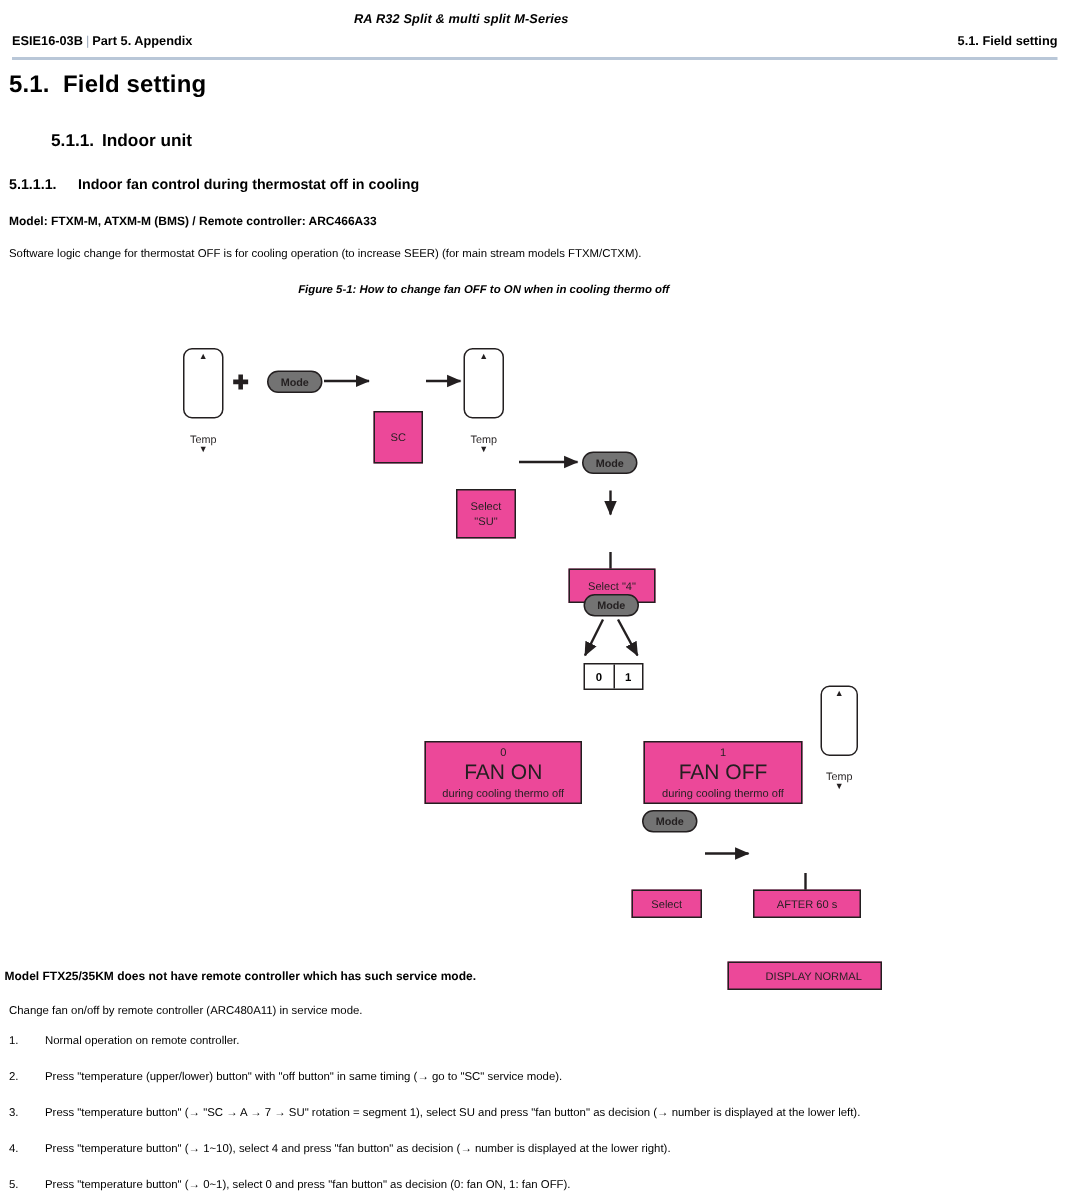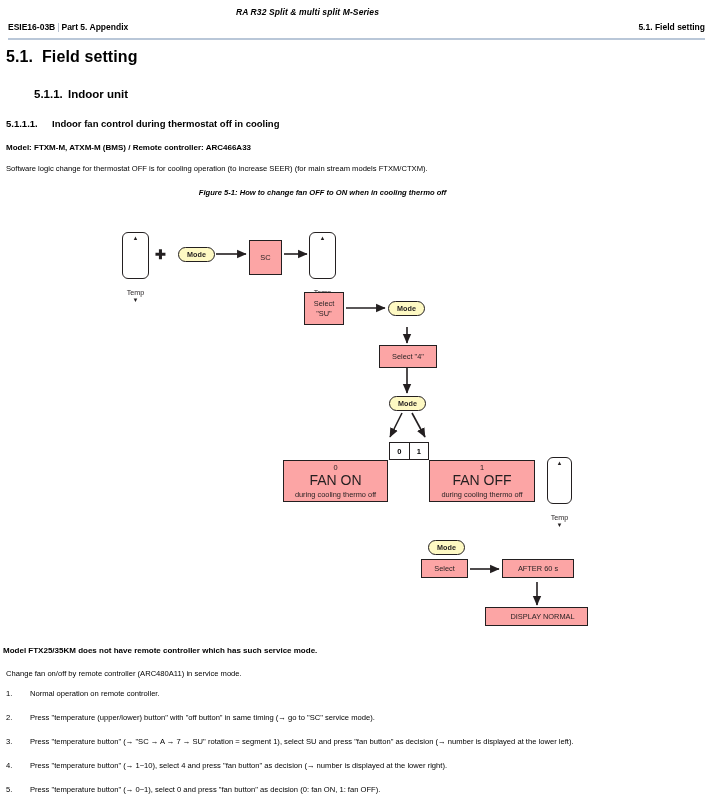--- a/index.html
+++ b/index.html
@@ -123,36 +123,37 @@
     top: 205px;
     width: 713px;
     height: 430px;
   }
   #diagram svg { display: block; }
 
   .fc-box {
     position: absolute;
     box-sizing: border-box;
     border: 1.6px solid #231f20;
-    background: #fca5a5;
+    background: #ec4899;
     display: flex;
     flex-direction: column;
     align-items: center;
     justify-content: center;
     text-align: center;
     font-size: 7.4px;
     line-height: 1.25;
     color: #231f20;
+    margin-top: 34px;
   }
   .fc-pill {
     position: absolute;
     box-sizing: border-box;
     border: 1.6px solid #231f20;
     border-radius: 9px;
-    background: #fef9c3;
+    background: #737373;
     display: flex;
     align-items: center;
     justify-content: center;
     font-size: 7.2px;
     font-weight: bold;
     color: #231f20;
   }
   .fc-temp {
     position: absolute;
     box-sizing: border-box;

